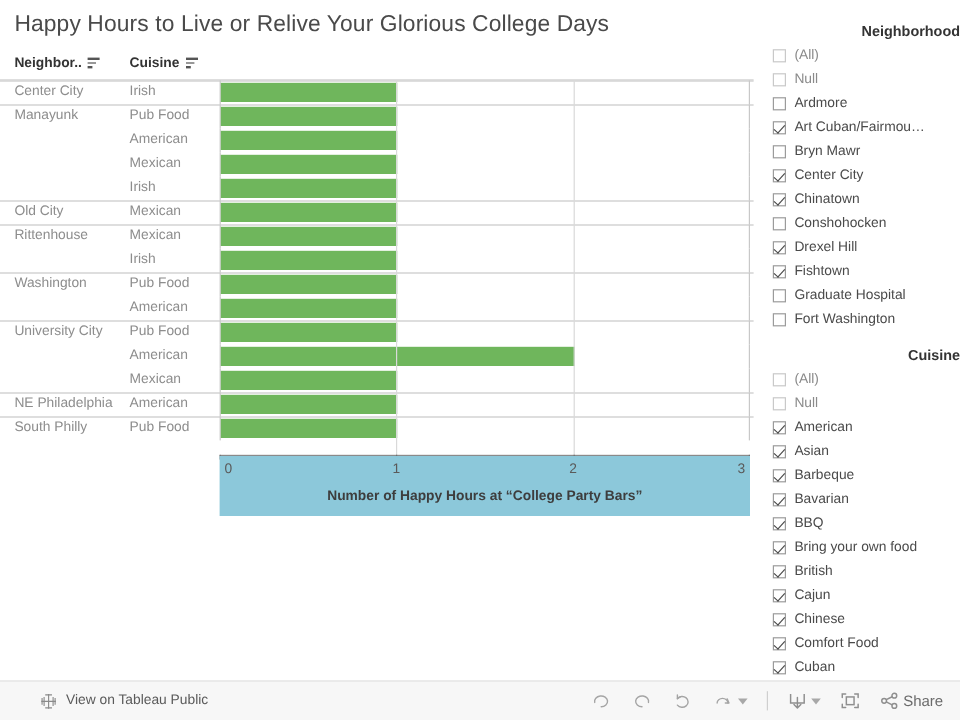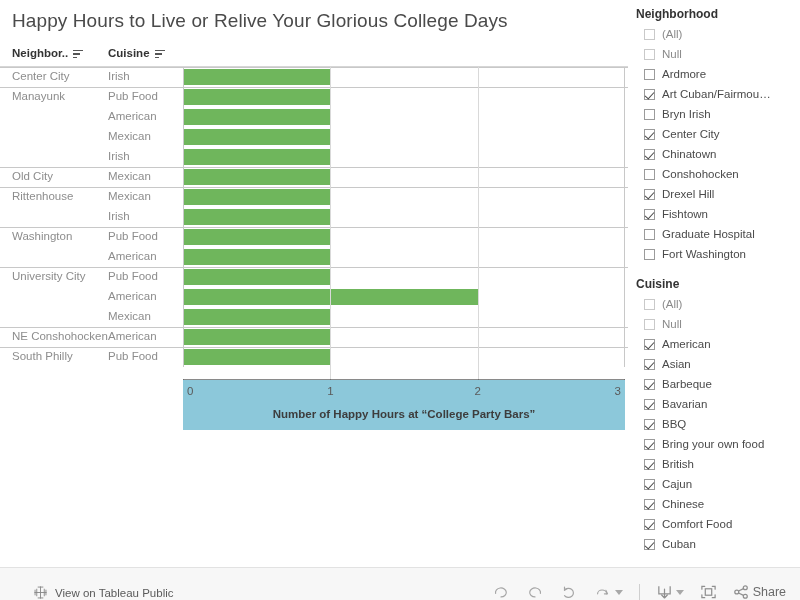--- a/index.html
+++ b/index.html
@@ -51,21 +51,20 @@
     border-bottom: 1px solid #d6d6d6;
   }
   .col-head {
     position: absolute;
     top: 2px;
     font-size: 11.5px;
     font-weight: 700;
     color: #333333;
     white-space: nowrap;
     display: flex;
-    align-items: center;
     gap: 5px;
   }
   .col-head.neigh { left: 12px; }
   .col-head.cuis  { left: 108px; }
 
   .sort-icon { display: inline-block; width: 10px; height: 9px; position: relative; top: 1px; }
   .sort-icon i {
     display: block;
     background: #555;
     height: 1.6px;
@@ -187,25 +186,26 @@
     font-size: 11.5px;
     font-weight: 700;
     color: #3d3d3d;
     white-space: nowrap;
   }
 
   
   .filters {
     position: absolute;
     left: 636px;
-    top: 4px;
+    top: 16px;
     width: 164px;
     height: 560px;
     overflow: hidden;
     background: #ffffff;
+    text-align: right;
   }
   .filter-title {
     font-size: 12px;
     font-weight: 700;
     color: #333333;
     height: 20px;
     line-height: 20px;
     white-space: nowrap;
   }
   .filter-title.cuisine { margin-top: 10px; }
@@ -250,21 +250,21 @@
   
   .toolbar {
     position: absolute;
     left: 0;
     bottom: 0;
     width: 800px;
     height: 33px;
     background: #f7f7f7;
     border-top: 1px solid #e2e2e2;
     display: flex;
-    align-items: flex-end;
+    align-items: center;
   }
   .tb-left {
     display: flex;
     align-items: center;
     gap: 7px;
     margin-left: 33px;
   }
   .tb-left .lbl {
     font-size: 11.5px;
     color: #5a5a5a;
@@ -415,21 +415,21 @@
           </div>
         </div>
         <div class="row">
           <div class="cell-neigh"></div>
           <div class="cell-cuis">Mexican</div>
           <div class="plot-cell">
             <div class="bar" style="width: 147.333px; background: rgb(111, 182, 92);"></div>
           </div>
         </div>
         <div class="row group-start">
-          <div class="cell-neigh">NE Conshohocken</div>
+          <div class="cell-neigh">NE Philadelphia</div>
           <div class="cell-cuis">American</div>
           <div class="plot-cell">
             <div class="bar" style="width: 147.333px; background: rgb(111, 182, 92);"></div>
           </div>
         </div>
         <div class="row group-start">
           <div class="cell-neigh">South Philly</div>
           <div class="cell-cuis">Pub Food</div>
           <div class="plot-cell">
             <div class="bar" style="width: 147.333px; background: rgb(111, 182, 92);"></div>
@@ -471,21 +471,21 @@
       <div class="filter-item">
         <span class="cbx"></span>
         <span class="filter-label">Ardmore</span>
       </div>
       <div class="filter-item">
         <span class="cbx checked"></span>
         <span class="filter-label">Art Cuban/Fairmou…</span>
       </div>
       <div class="filter-item">
         <span class="cbx"></span>
-        <span class="filter-label">Bryn Irish</span>
+        <span class="filter-label">Bryn Mawr</span>
       </div>
       <div class="filter-item">
         <span class="cbx checked"></span>
         <span class="filter-label">Center City</span>
       </div>
       <div class="filter-item">
         <span class="cbx checked"></span>
         <span class="filter-label">Chinatown</span>
       </div>
       <div class="filter-item">

